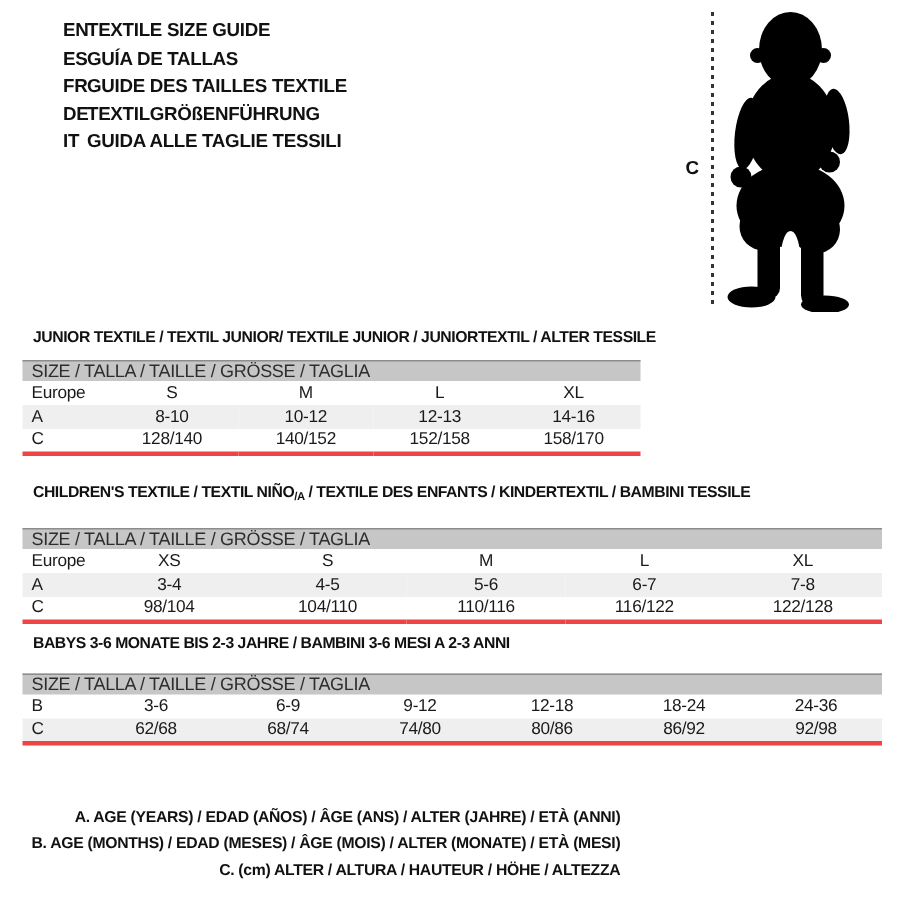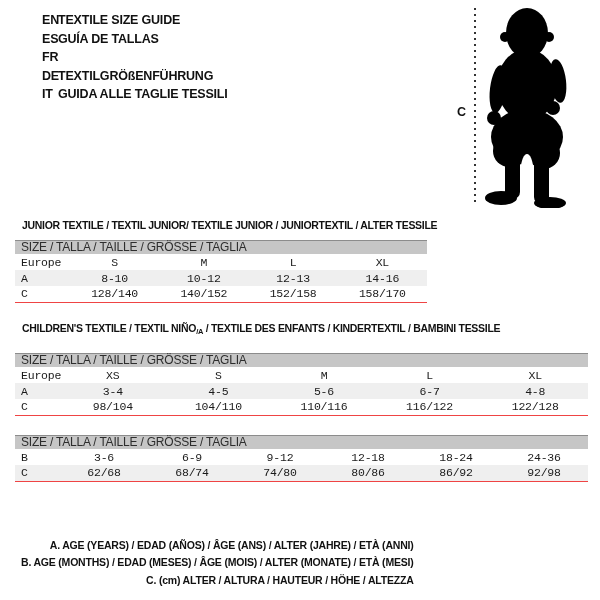--- a/index.html
+++ b/index.html
@@ -30,21 +30,21 @@
   .sec3 { top:422px; width:573px; }
   .table-title { font-weight:700; font-size:10.5px; letter-spacing:-0.3px; line-height:14px;
     margin-left:7px; white-space:nowrap; }
   .table-title sub { font-size:7.5px; vertical-align:-2px; }
   .size-bar { margin-top:8px; height:14px; line-height:13px; background:#c6c6c6;
     border-top:1px solid #8c8c8c; font-size:12px; padding-left:6px; color:#2d2d2d;
     letter-spacing:-0.2px; }
   .sec2 .size-bar { margin-top:14px; }
   .sec3 .size-bar { margin-top:13px; }
   table { border-collapse:collapse; table-layout:fixed; width:100%;
-    font-size:11.5px; letter-spacing:-0.2px; border-bottom:1px solid #ef4444;font-family:Liberation Mono, monospace; }
+    font-size:11.5px; letter-spacing:-0.2px; border-bottom:3px solid #ef4444; }
   td { height:16px; text-align:center; padding:0; font-weight:400; color:#1a1a1a; }
   td.row-label { text-align:left; padding-left:6px; }
   tr.striped { background:#efefef; }
 
   
   .footnotes { position:absolute; left:21px; top:537px; }
   .footnote { font-weight:700; font-size:10.5px; letter-spacing:-0.2px; height:17.3px;
     line-height:17.3px; white-space:nowrap;text-align:right; }
 </style>
 </head>
@@ -56,20 +56,21 @@
     <div class="lang-row">
       <span class="lang-code">EN</span>
       <span>TEXTILE SIZE GUIDE</span>
     </div>
     <div class="lang-row">
       <span class="lang-code">ES</span>
       <span>GUÍA DE TALLAS</span>
     </div>
     <div class="lang-row">
       <span class="lang-code">FR</span>
+      <span>GUIDE DES TAILLES TEXTILE</span>
     </div>
     <div class="lang-row">
       <span class="lang-code">DE</span>
       <span>TEXTILGRÖßENFÜHRUNG</span>
     </div>
     <div class="lang-row">
       <span class="lang-code">IT</span>
       <span>GUIDA ALLE TAGLIE TESSILI</span>
     </div>
   </div>
@@ -164,35 +165,36 @@
           <td>M</td>
           <td>L</td>
           <td>XL</td>
         </tr>
         <tr class="striped">
           <td class="row-label">A</td>
           <td>3-4</td>
           <td>4-5</td>
           <td>5-6</td>
           <td>6-7</td>
-          <td>4-8</td>
+          <td>7-8</td>
         </tr>
         <tr>
           <td class="row-label">C</td>
           <td>98/104</td>
           <td>104/110</td>
           <td>110/116</td>
           <td>116/122</td>
           <td>122/128</td>
         </tr>
       </tbody>
     </table>
   </div>
 
   <div class="table-section sec3">
+    <div class="table-title">BABYS 3-6 MONATE BIS 2-3 JAHRE / BAMBINI 3-6 MESI A 2-3 ANNI</div>
     <div class="size-bar">SIZE / TALLA / TAILLE / GRÖSSE / TAGLIA</div>
     <table>
       <colgroup>
           <col style="width:45px">
           <col>
           <col>
           <col>
           <col>
           <col>
           <col>

